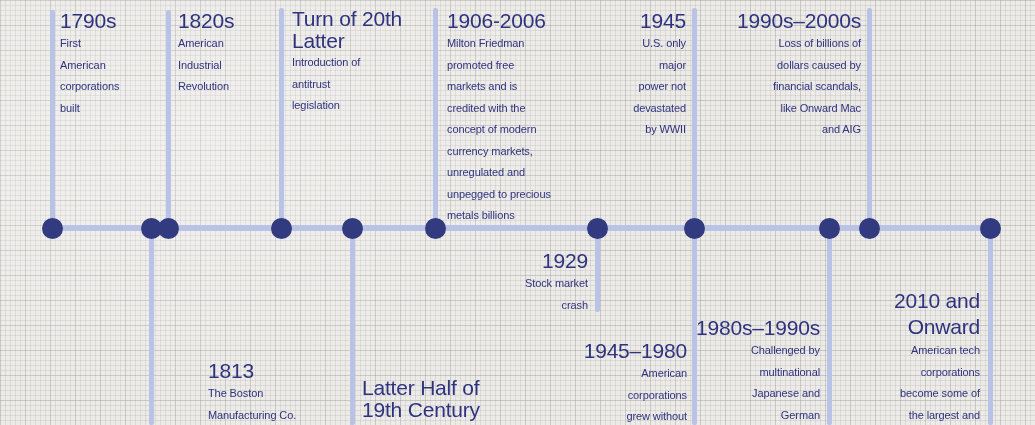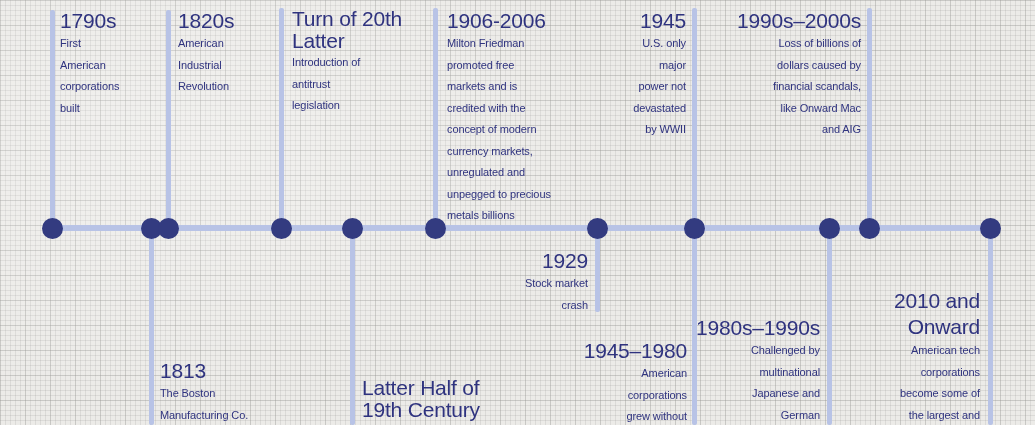--- a/index.html
+++ b/index.html
@@ -122,21 +122,21 @@
 
   <div class="blk right" style="right:174px;top:8px;width:160px;">
     <div class="hd">1990s–2000s</div>
     <div class="bd">Loss of billions of
 dollars caused by
 financial scandals,
 like Onward Mac
 and AIG</div>
   </div>
 
-  <div class="blk left" style="left:160px;top:358px;width:175px;">
+  <div class="blk left" style="left:160px;top:358px;width:175px;padding-left:48px;">
     <div class="hd">1813</div>
     <div class="bd">The Boston
 Manufacturing Co.</div>
   </div>
 
   <div class="blk left" style="left:362px;top:377px;width:160px;">
     <div class="hd tight2">Latter Half of
 19th Century</div>
   </div>
 

